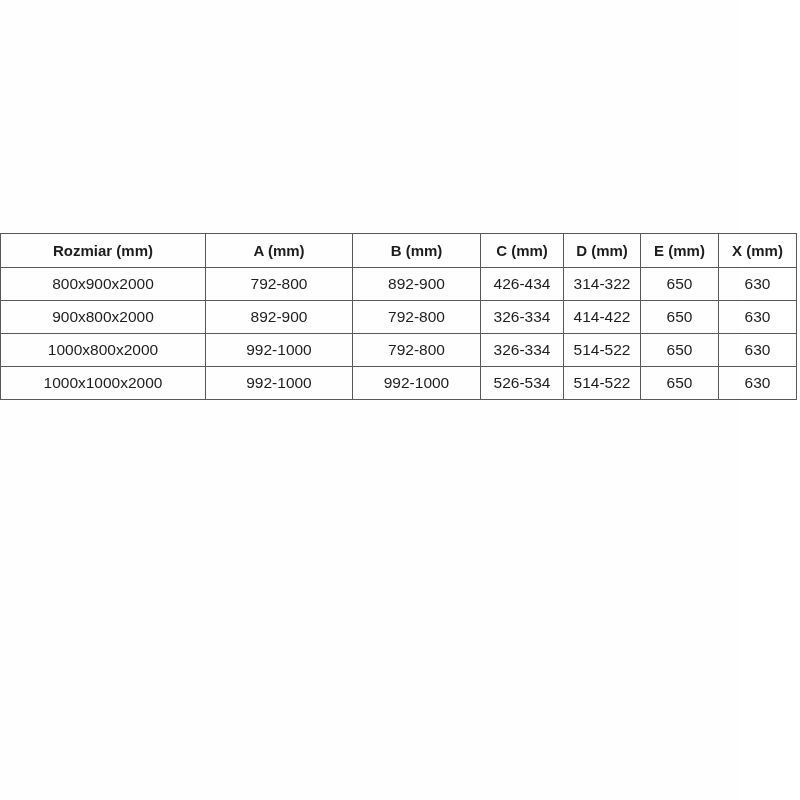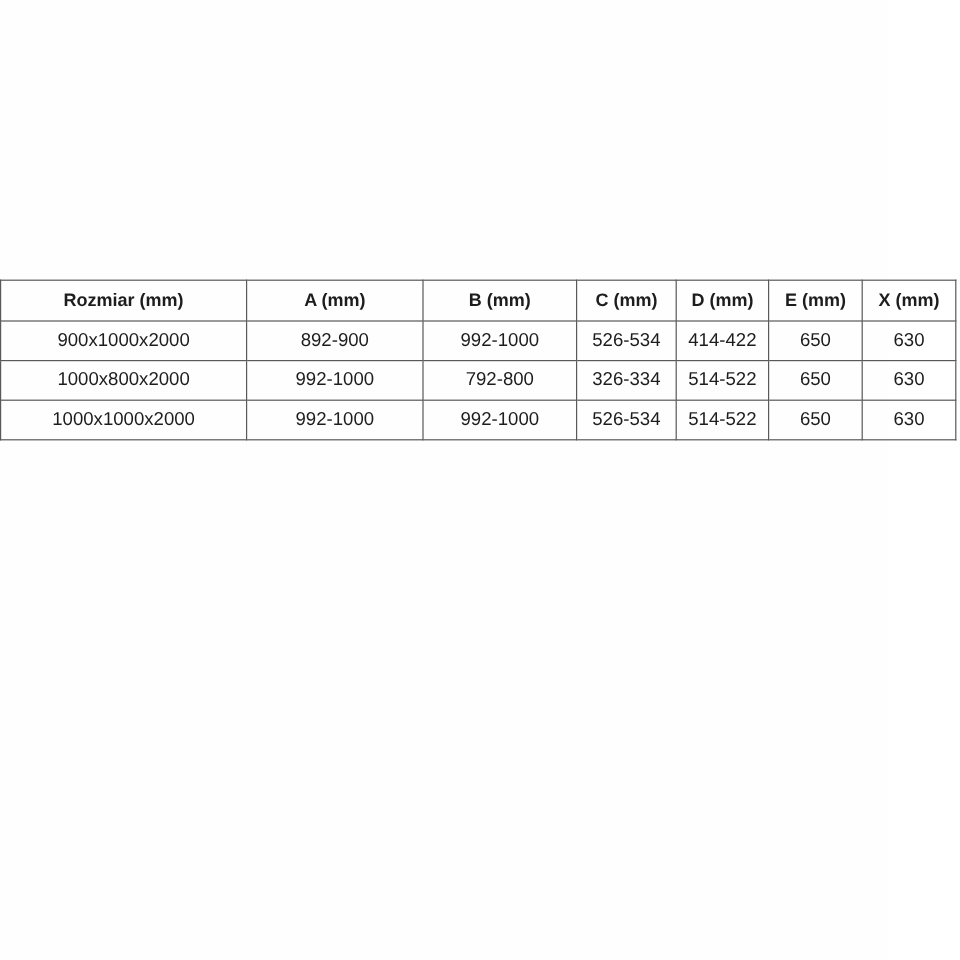--- a/index.html
+++ b/index.html
@@ -67,24 +67,33 @@
         <th>A (mm)</th>
         <th>B (mm)</th>
         <th>C (mm)</th>
         <th>D (mm)</th>
         <th>E (mm)</th>
         <th>X (mm)</th>
       </tr>
     </thead>
     <tbody>
       <tr>
-        <td>900x1000x2000</td>
+        <td>800x900x2000</td>
+        <td>792-800</td>
         <td>892-900</td>
-        <td>992-1000</td>
-        <td>526-534</td>
+        <td>426-434</td>
+        <td>314-322</td>
+        <td>650</td>
+        <td>630</td>
+      </tr>
+      <tr>
+        <td>900x800x2000</td>
+        <td>892-900</td>
+        <td>792-800</td>
+        <td>326-334</td>
         <td>414-422</td>
         <td>650</td>
         <td>630</td>
       </tr>
       <tr>
         <td>1000x800x2000</td>
         <td>992-1000</td>
         <td>792-800</td>
         <td>326-334</td>
         <td>514-522</td>

